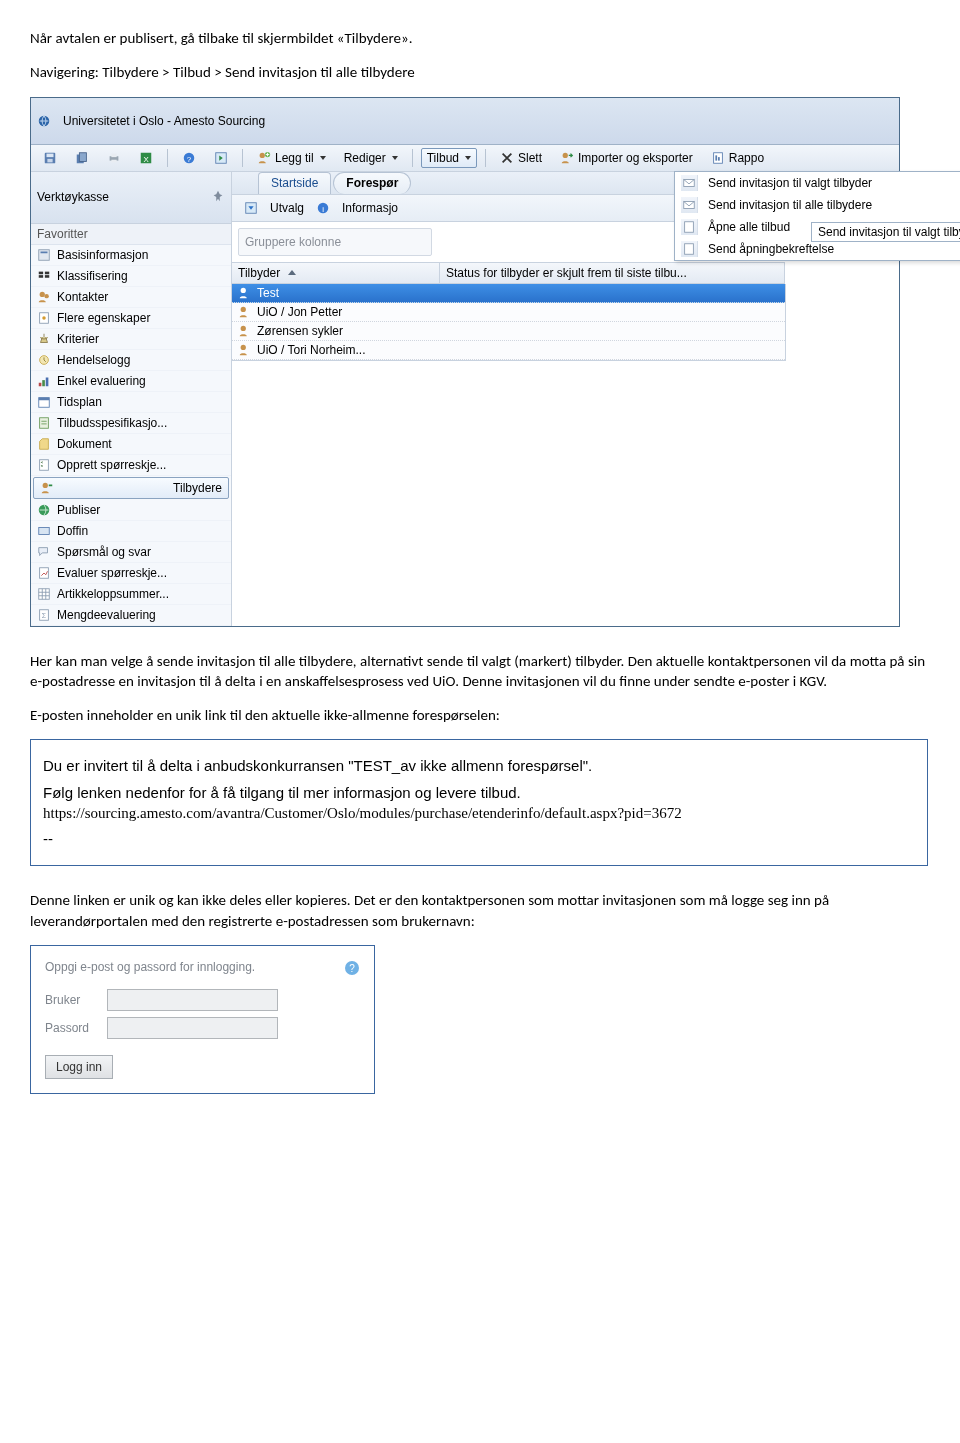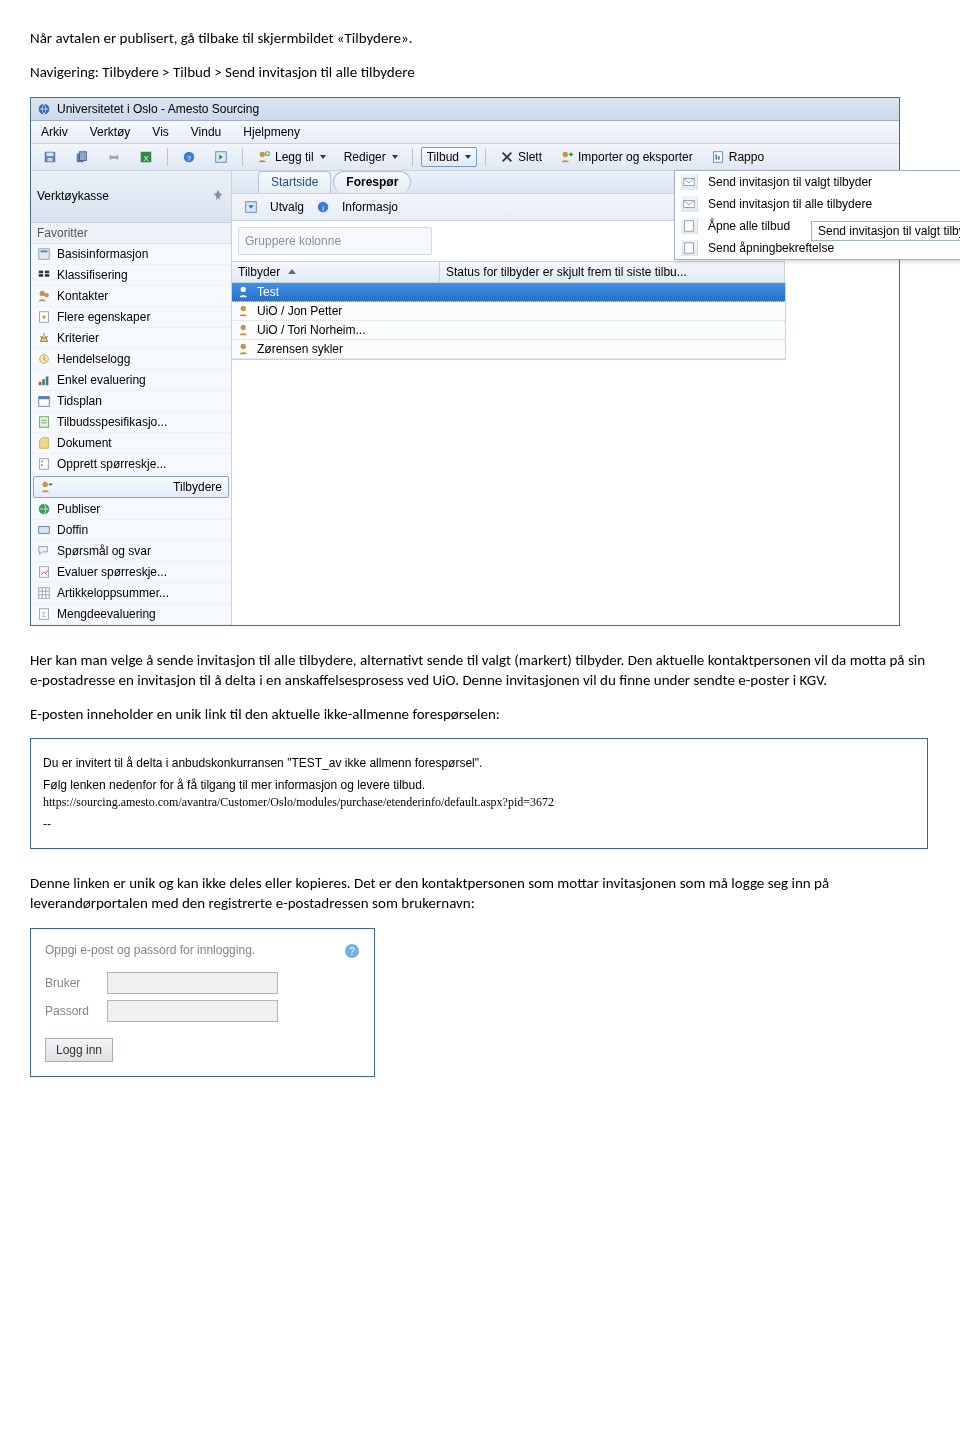--- a/index.html
+++ b/index.html
@@ -19,24 +19,24 @@
     width: 870px;
     margin: 12px 0 24px;
     box-sizing: border-box;
     font-family: "Segoe UI", Tahoma, Arial, sans-serif;
     font-size: 12px;
     position: relative;
   }
   .titlebar {
     background: linear-gradient(#dce6f2, #cdd9eb);
     border-bottom: 1px solid #9fb2c7;
-    padding: 4px 6px;
-    display: flex;
-    align-items: center;
-    gap: 6px;
+    padding: 16px 6px;
+    display: flex;
+    align-items: center;
+    gap: 12px;
   }
   .titlebar .title { font-weight: normal; color: #000; }
   .menubar {
     background: linear-gradient(#f4f8fc, #e6edf5);
     border-bottom: 1px solid #c8d2df;
     padding: 4px 10px;
     display: flex;
     gap: 22px;
   }
   .menubar span { color: #000; }
@@ -216,21 +216,21 @@
   .icon16 {
     width: 14px; height: 14px; display:inline-block;
   }
   svg.icon16 { flex-shrink: 0; }
   .email-box {
     border: 1px solid #3a66a0;
     padding: 10px 12px;
     width: 898px;
     margin: 6px 0 24px;
     font-family: Arial, sans-serif;
-    font-size: 12px;
+    font-size: 15px;
     box-sizing: border-box;
   }
   .email-box p { margin: 6px 0; }
   .login-box {
     border: 1px solid #3a66a0;
     width: 345px;
     padding: 14px 14px 14px 14px;
     font-family: Arial, sans-serif;
     font-size: 12px;
     color: #7f858d;
@@ -290,27 +290,20 @@
 
 <div class="app-window">
   <div class="titlebar">
     <span class="icon16">
       <svg class="icon16" viewBox="0 0 16 16">
           <circle cx="8" cy="8" r="6" fill="#2b64a8"></circle>
           <path d="M3 8h10M8 2a10 10 0 0 1 0 12M8 2a10 10 0 0 0 0 12" stroke="#cfe1f6" stroke-width="1" fill="none"></path>
         </svg>
     </span>
     <span class="title">Universitetet i Oslo - Amesto Sourcing</span>
-  </div>
-  <div class="menubar">
-    <span>Arkiv</span>
-    <span>Verktøy</span>
-    <span>Vis</span>
-    <span>Vindu</span>
-    <span>Hjelpmeny</span>
   </div>
   <div class="toolbar">
     <span class="tbtn">
         <svg class="icon16" viewBox="0 0 16 16">
           <rect x="2" y="2" width="12" height="12" fill="#5a7eb0" rx="1"></rect>
           <rect x="4" y="3" width="8" height="4" fill="#dbe6f4"></rect>
           <rect x="5" y="9" width="6" height="4" fill="#c8d6ea"></rect>
         </svg>
       </span>
     <span class="tbtn">
@@ -581,31 +574,31 @@
                 <span>UiO / Jon Petter</span>
               </div>
             <div class="col col-status"></div>
           </div>
           <div class="grid-row">
             <div class="col col-tilbyder">
                 <svg class="icon16" viewBox="0 0 16 16">
                   <circle cx="6" cy="5" r="3" fill="#c7924c"></circle>
                   <path d="M2 14c0-3 8-3 8 0" fill="#c7924c"></path>
                 </svg>
-                <span>UiO / Tori Norheim...</span>
+                <span>Zørensen sykler</span>
               </div>
             <div class="col col-status"></div>
           </div>
           <div class="grid-row">
             <div class="col col-tilbyder">
                 <svg class="icon16" viewBox="0 0 16 16">
                   <circle cx="6" cy="5" r="3" fill="#c7924c"></circle>
                   <path d="M2 14c0-3 8-3 8 0" fill="#c7924c"></path>
                 </svg>
-                <span>Zørensen sykler</span>
+                <span>UiO / Tori Norheim...</span>
               </div>
             <div class="col col-status"></div>
           </div>
         </div>
       </div>
 
       <div class="dropdown">
         <div class="dropdown-item">
           <span class="dd-icon">
               <svg class="icon16" viewBox="0 0 16 16">

